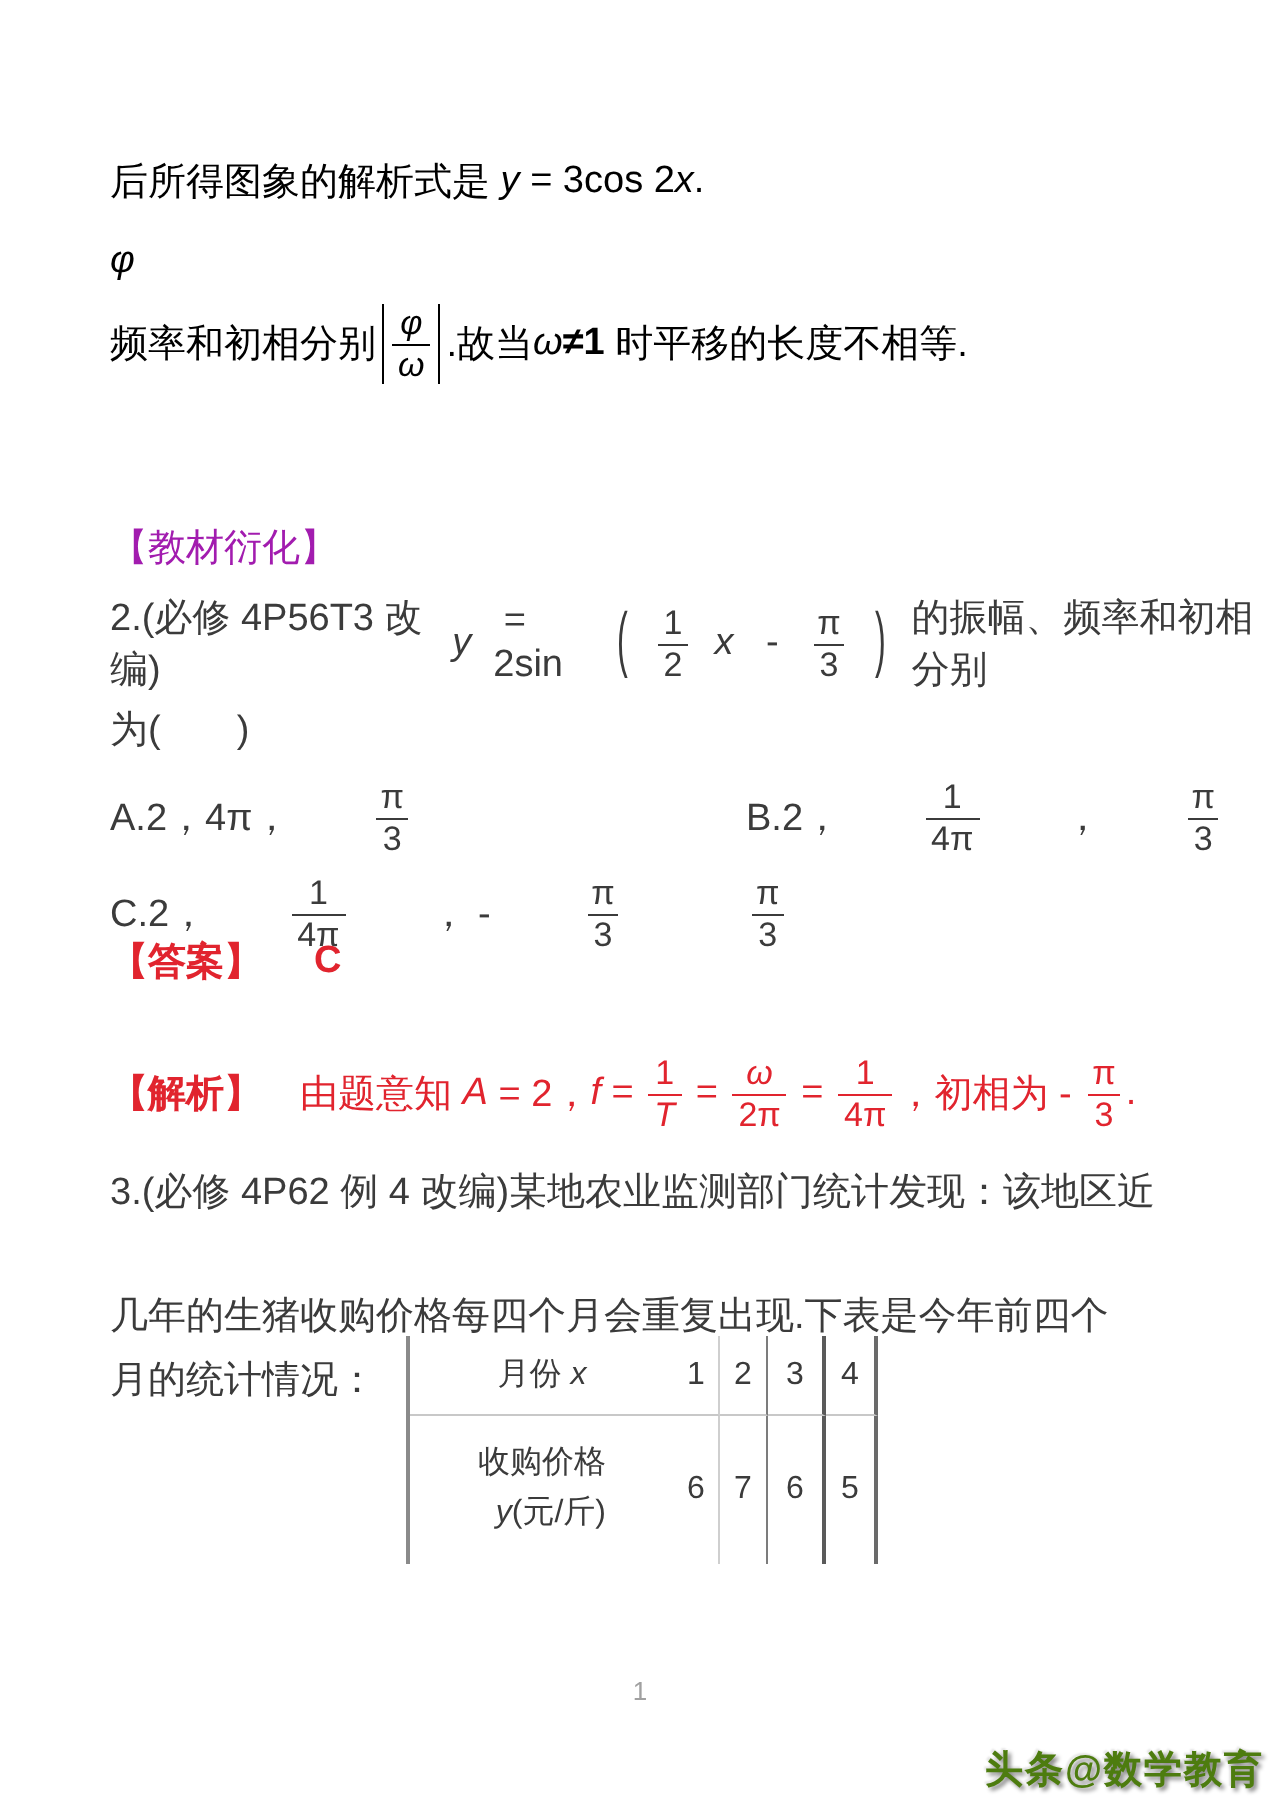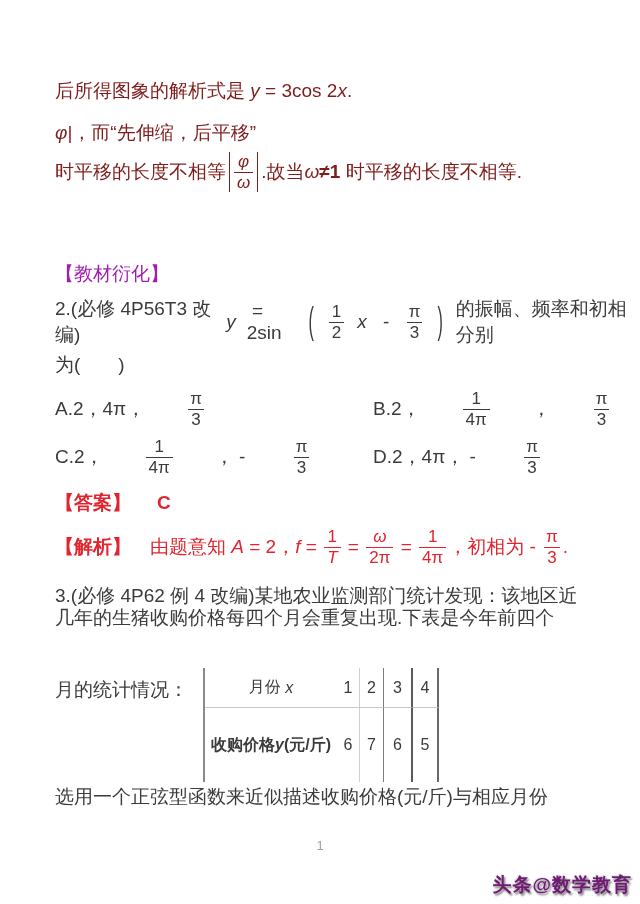--- a/index.html
+++ b/index.html
@@ -1,70 +1,70 @@
 <!DOCTYPE html>
 <html><head>
 <meta charset="utf-8">
 <style>
   html,body{margin:0;padding:0;background:#ffffff;}
   .page{
     position:relative;width:640px;height:904px;background:#ffffff;overflow:hidden;
     font-family:"Liberation Sans","DejaVu Sans",sans-serif;color:#3b3b3b;font-size:19px;
   }
   .line{position:absolute;left:55px;display:flex;align-items:center;white-space:pre-wrap;}
-  .red1{color:#7f1d1d;}
+  .red1{color:#000000;}
   .red2{color:#e1242e;}
   .blue{color:#a21caf;}
   .bold{font-weight:700;}
   i{font-style:italic;}
   
   .frac{display:inline-flex;flex-direction:column;align-items:center;line-height:1.12;font-size:17px;margin:0 2px;}
   .frac .fn{padding:0 3px;}
   .frac .fd{border-top:1.5px solid currentColor;padding:0 3px;}
   
   .absfrac{display:inline-flex;align-items:center;border-left:1.6px solid currentColor;border-right:1.6px solid currentColor;padding:0 2px;margin:0 3px;}
   
   .tallp{display:inline-block;transform:scaleY(1.9) scaleX(0.85);margin:0 1px;font-weight:300;}
   
   .optgrid{position:absolute;left:55px;top:385px;display:grid;grid-template-columns:318px auto;grid-template-rows:48px 48px;}
   .opt{display:flex;align-items:center;white-space:pre-wrap;gap:40px;}
   
-  .ansline{position:absolute;left:55px;top:490px;display:flex;align-items:center;text-align:center;}
+  .ansline{position:absolute;left:55px;top:468px;display:flex;align-items:center;text-align:center;}
   .ansval{margin-left:26px;}
   
   .ptable{position:absolute;left:203px;top:668px;display:grid;
     grid-template-columns:132px 23px 24px 29px 26px;grid-template-rows:40px 74px;
     border-left:2px solid #8a8a8a;font-size:16px;}
   .ptable .c{display:flex;align-items:center;justify-content:center;white-space:pre;}
   .ptable .r1{border-bottom:1px solid #c8c8c8;}
   .ptable .v1{border-right:1px solid #cfcfcf;}
   .ptable .v2{border-right:1.5px solid #7c7c7c;}
   .ptable .v3{border-right:2px solid #5a5a5a;}
   .ptable .v4{border-right:2px solid #6a6a6a;}
-  .pricelabel{display:flex;align-items:flex-end;line-height:1.55;font-weight:bold;}
+  .pricelabel{display:flex;flex-direction:column;align-items:flex-end;line-height:1.55;}
   
   .pagenum{position:absolute;left:0;right:0;top:838px;text-align:center;font-size:13px;color:#a0a0a0;}
-  .watermark{position:absolute;right:8px;top:872px;font-size:19px;font-weight:700;color:#701a75;
+  .watermark{position:absolute;right:8px;top:872px;font-size:19px;font-weight:700;color:#4d7c0f;
     text-shadow:1.5px 1.5px 2px #828282,-1px -1px 1px #e6e6e6;letter-spacing:1px;}
 </style>
 </head>
 <body>
 
 <div class="page">
 
   <div class="line red1" style="top:78px;">
     <span>后所得图象的解析式是 </span><i>y</i><span> = 3cos 2</span><i>x</i><span>.</span>
   </div>
 
   <div class="line red1" style="top:120px;">
-    <i>φ</i><span>|，而“先伸缩，后平移”</span>
+    <i>φ</i>
   </div>
 
   <div class="line red1" style="top:144px;height:56px;">
-    <span>时平移的长度不相等</span><span class="absfrac"><span class="frac"><i class="fn">φ</i><i class="fd">ω</i></span></span><span>.故当</span><i>ω</i><span class="bold">≠1</span><span> 时平移的长度不相等.</span>
+    <span>频率和初相分别</span><span class="absfrac"><span class="frac"><i class="fn">φ</i><i class="fd">ω</i></span></span><span>.故当</span><i>ω</i><span class="bold">≠1</span><span> 时平移的长度不相等.</span>
   </div>
 
   <div class="line blue" style="top:261px;">
     <span>【教材衍化】</span>
   </div>
 
   <div class="line" style="top:296px;height:52px;gap:11px;">
     <span>2.(必修 4P56T3 改编)</span><i>y</i><span> = 2sin</span><span class="tallp">(</span><span class="frac"><span class="fn">1</span><span class="fd">2</span></span><i>x</i><span> - </span><span class="frac"><span class="fn">π</span><span class="fd">3</span></span><span class="tallp">)</span><span>的振幅、频率和初相分别</span>
   </div>
 
@@ -76,37 +76,37 @@
     <div class="opt">
       <span>A.2，4π，</span><span class="frac"><span class="fn">π</span><span class="fd">3</span></span>
     </div>
     <div class="opt">
       <span>B.2，</span><span class="frac"><span class="fn">1</span><span class="fd">4π</span></span><span>，</span><span class="frac"><span class="fn">π</span><span class="fd">3</span></span>
     </div>
     <div class="opt">
       <span>C.2，</span><span class="frac"><span class="fn">1</span><span class="fd">4π</span></span><span>， - </span><span class="frac"><span class="fn">π</span><span class="fd">3</span></span>
     </div>
     <div class="opt">
-      <span>D.2，4π， - </span><span class="frac"><span class="fn">π</span><span class="fd">3</span></span>
+      <span class="frac"><span class="fn">π</span><span class="fd">3</span></span>
     </div>
   </div>
 
   <div class="ansline red2">
     <span class="bold">【答案】</span>
     <span class="ansval bold">C</span>
   </div>
 
   <div class="line red2" style="top:520px;height:54px;">
     <span class="bold">【解析】</span><span>　</span><span>由题意知 </span><i>A</i><span> = 2，</span><i>f</i><span> = </span><span class="frac"><span class="fn">1</span><i class="fd">T</i></span><span> = </span><span class="frac"><i class="fn">ω</i><span class="fd">2π</span></span><span> = </span><span class="frac"><span class="fn">1</span><span class="fd">4π</span></span><span>，初相为 - </span><span class="frac"><span class="fn">π</span><span class="fd">3</span></span><span>.</span>
   </div>
 
   <div class="line" style="top:583px;">
     <span>3.(必修 4P62 例 4 改编)某地农业监测部门统计发现：该地区近</span>
   </div>
-  <div class="line" style="top:605px;">
+  <div class="line" style="top:645px;">
     <span>几年的生猪收购价格每四个月会重复出现.下表是今年前四个</span>
   </div>
   <div class="line" style="top:650px;margin-top:27px;">
     <span>月的统计情况：</span>
   </div>
 
   <div class="ptable">
     <div class="c r1"><span>月份 </span><i>x</i></div>
     <div class="c r1 v1"><span>1</span></div>
     <div class="c r1 v2"><span>2</span></div>
@@ -115,20 +115,17 @@
 
     <div class="c">
       <span class="pricelabel"><span>收购价格</span><span><i>y</i><span>(元/斤)</span></span></span>
     </div>
     <div class="c v1"><span>6</span></div>
     <div class="c v2"><span>7</span></div>
     <div class="c v3"><span>6</span></div>
     <div class="c v4"><span>5</span></div>
   </div>
 
-  <div class="line" style="top:784px;">
-    <span>选用一个正弦型函数来近似描述收购价格(元/斤)与相应月份</span>
-  </div>
 
   <div class="pagenum">1</div>
   <div class="watermark">头条@数学教育</div>
 
 </div>
 
 </body></html>

